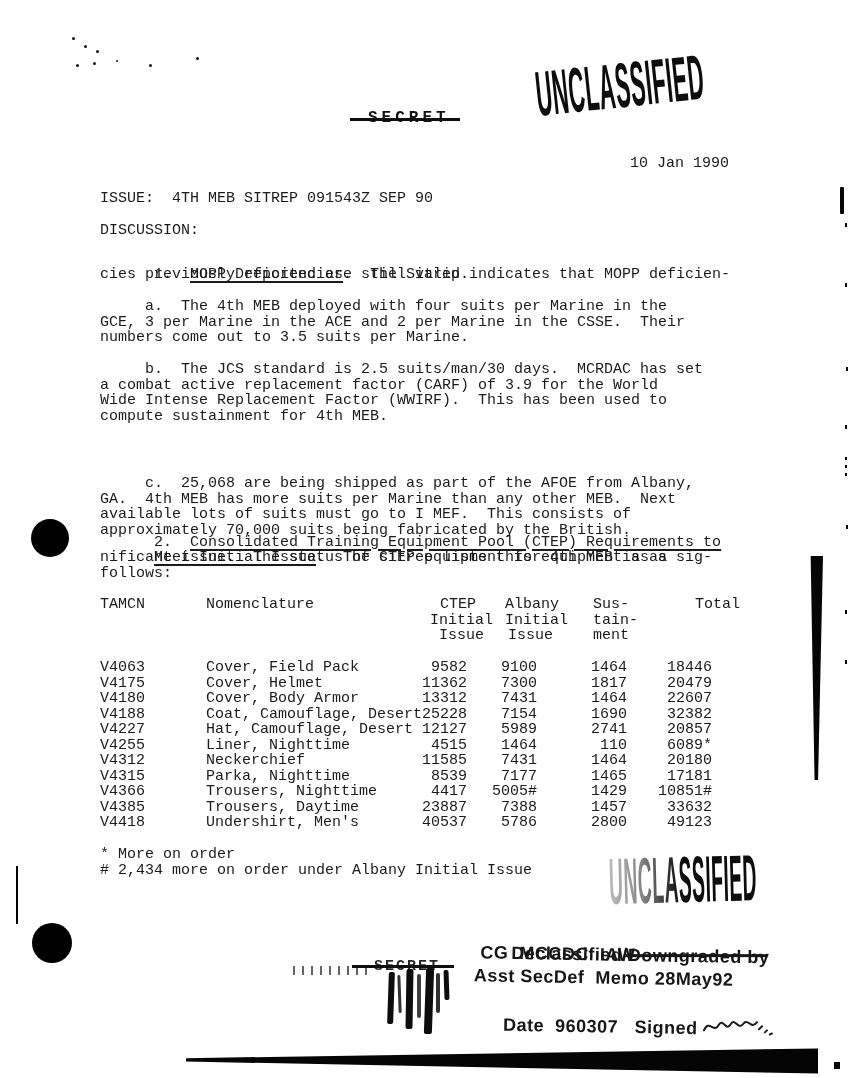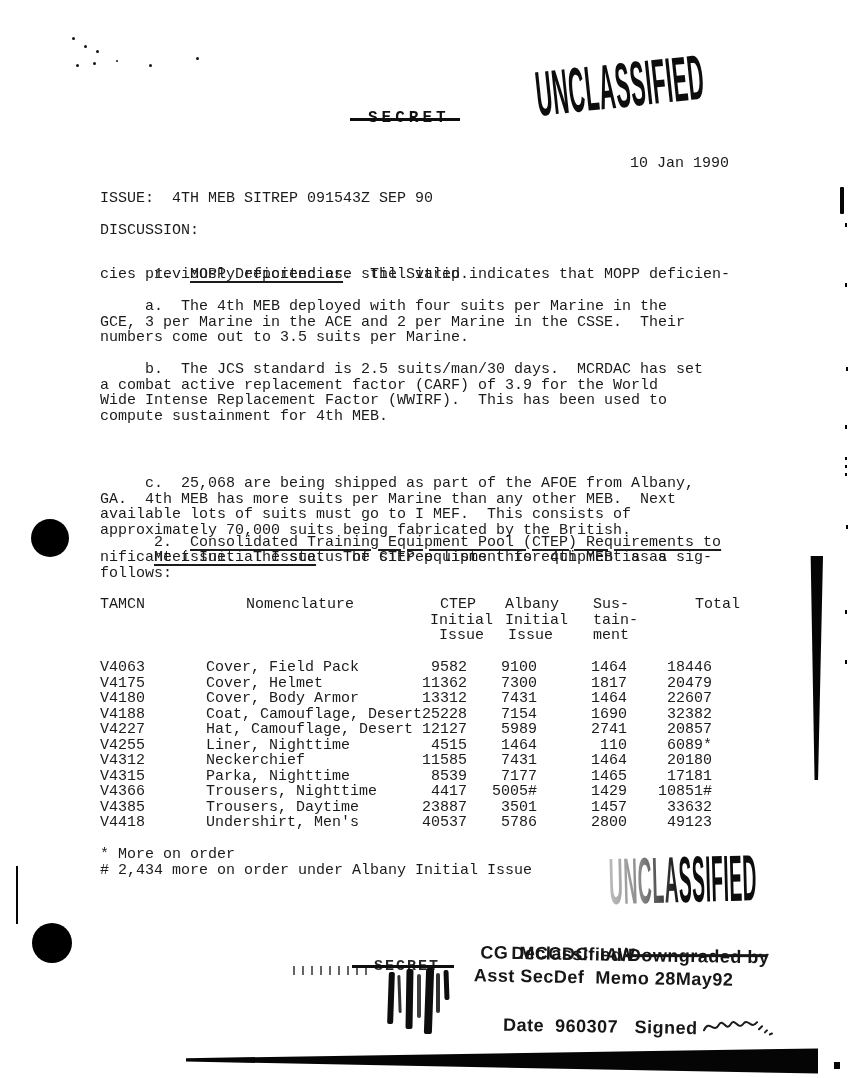--- a/index.html
+++ b/index.html
@@ -120,21 +120,21 @@
     <div class="line">
       <span class="u">Meet Initial Issue</span><span>.  The sitrep lists this equipment as a sig-</span>
     </div>
     <div class="line">nificant issue.  The status of CTEP equipment for 4th MEB is as</div>
     <div class="line">follows:</div>
   </div>
 
   <div class="abs" style="left:100px;top:597px;">
     <div class="hline">
       <span class="hcell" style="left:0;">TAMCN</span>
-      <span class="hcell" style="left:106px;margin-left:40px;">Nomenclature</span>
+      <span class="hcell" style="left:106px;">Nomenclature</span>
       <span class="hcell" style="left:340px;">CTEP</span>
       <span class="hcell" style="left:405px;">Albany</span>
       <span class="hcell" style="left:493px;">Sus-</span>
       <span class="hcell" style="left:576px;margin-left:19px;">Total</span>
     </div>
     <div class="hline">
       <span class="hcell" style="left:330px;">Initial</span>
       <span class="hcell" style="left:405px;">Initial</span>
       <span class="hcell" style="left:493px;">tain-</span>
     </div>
@@ -225,21 +225,21 @@
         <span class="cell c-ctep">4417</span>
         <span class="cell c-alb">5005#</span>
         <span class="cell c-sus">1429</span>
         <span class="cell c-tot">10851#</span>
       </div>
 
       <div class="trow">
         <span class="cell c-tamcn">V4385</span>
         <span class="cell c-nom">Trousers, Daytime</span>
         <span class="cell c-ctep">23887</span>
-        <span class="cell c-alb">3501</span>
+        <span class="cell c-alb">7388</span>
         <span class="cell c-sus">1457</span>
         <span class="cell c-tot">33632</span>
       </div>
 
       <div class="trow">
         <span class="cell c-tamcn">V4418</span>
         <span class="cell c-nom">Undershirt, Men's</span>
         <span class="cell c-ctep">40537</span>
         <span class="cell c-alb">5786</span>
         <span class="cell c-sus">2800</span>

